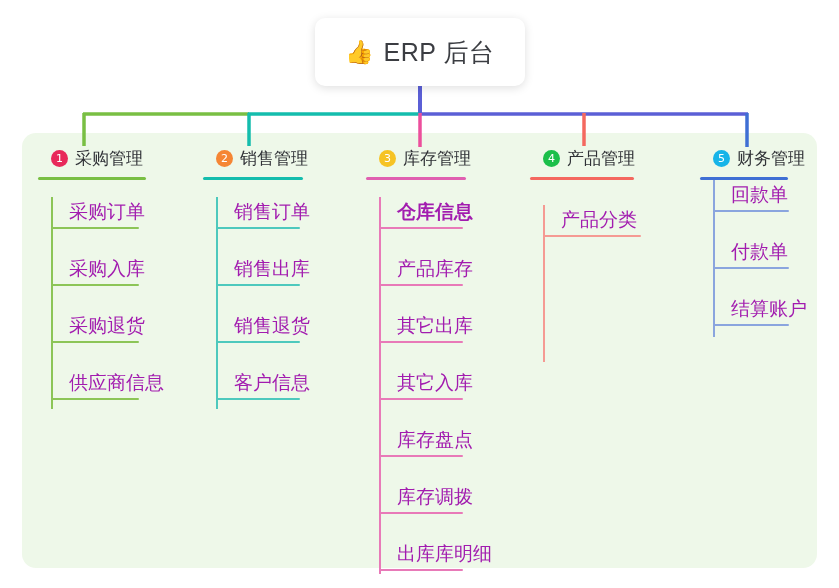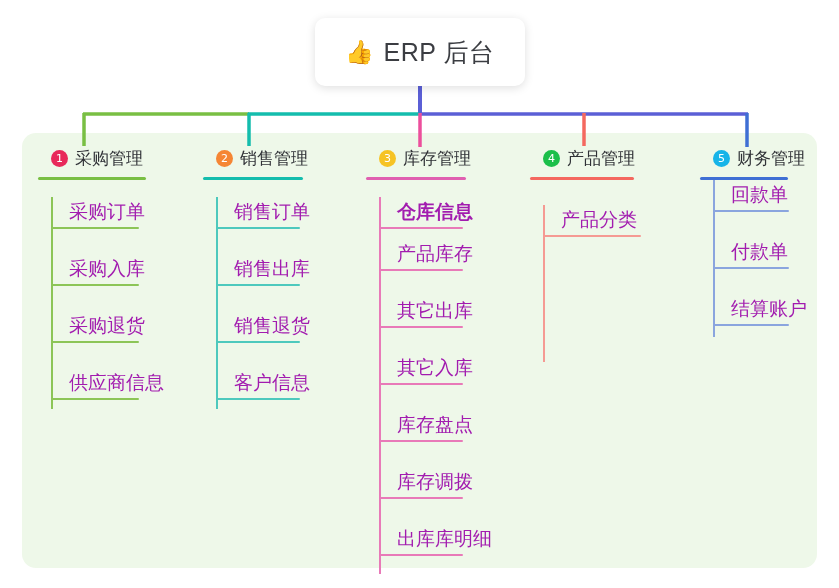--- a/index.html
+++ b/index.html
@@ -140,21 +140,21 @@
         <span class="badge" style="background: rgb(246, 195, 36);">3</span>
         <span class="col-title">库存管理</span>
       </div>
       <div class="col-rule" style="background: rgb(224, 95, 176); width: 100px;"></div>
       <div class="col-body">
         <div class="spine" style="background: rgb(232, 122, 184); height: 377px;"></div>
         <div class="node" style="margin-top: 17px; font-weight: bold;">
           <div class="node-text">仓库信息</div>
           <div class="node-rule" style="background: rgb(232, 122, 184); width: 84px; margin-left: -18px;"></div>
         </div>
-        <div class="node" style="margin-top: 10px;">
+        <div class="node" style="margin-top: 25px;">
           <div class="node-text">产品库存</div>
           <div class="node-rule" style="background: rgb(232, 122, 184); width: 84px; margin-left: -18px;"></div>
         </div>
         <div class="node" style="margin-top: 25px;">
           <div class="node-text">其它出库</div>
           <div class="node-rule" style="background: rgb(232, 122, 184); width: 84px; margin-left: -18px;"></div>
         </div>
         <div class="node" style="margin-top: 25px;">
           <div class="node-text">其它入库</div>
           <div class="node-rule" style="background: rgb(232, 122, 184); width: 84px; margin-left: -18px;"></div>

